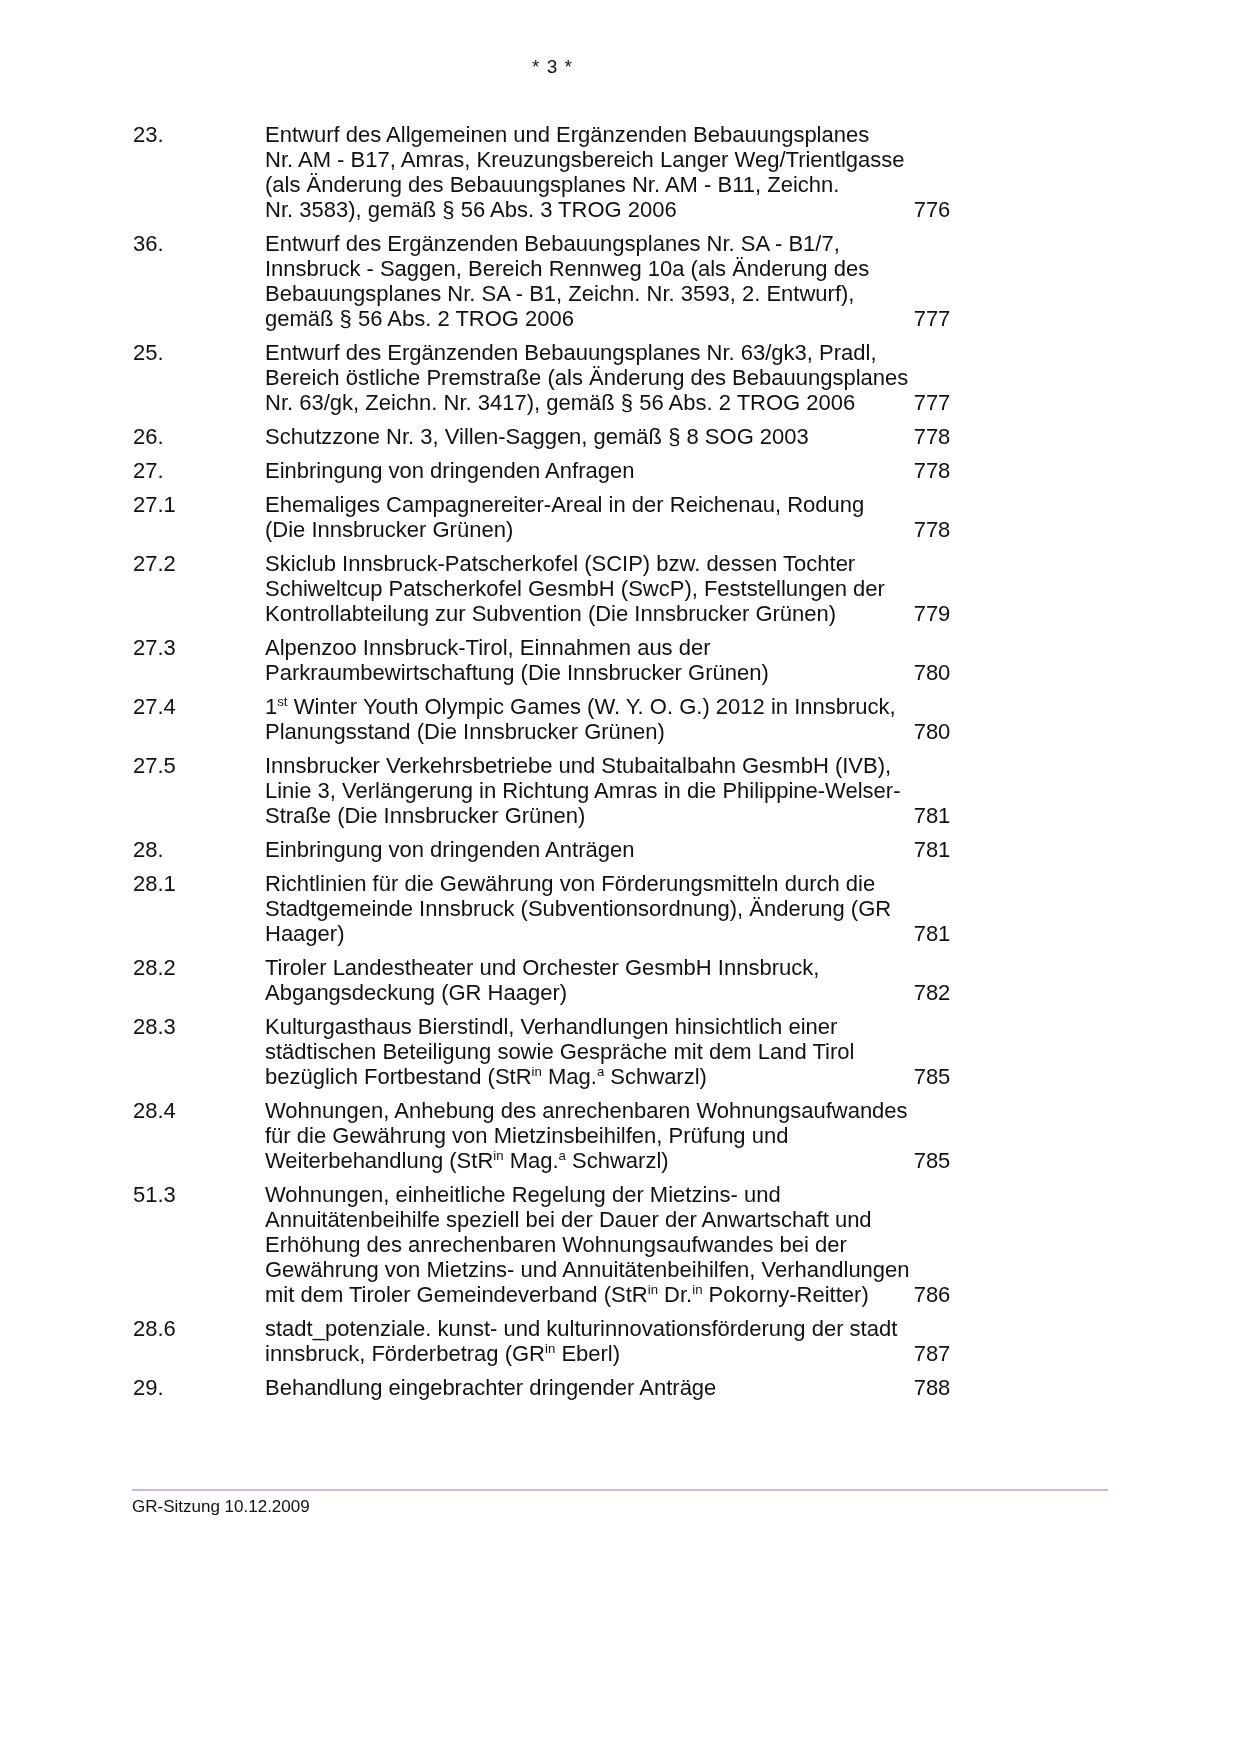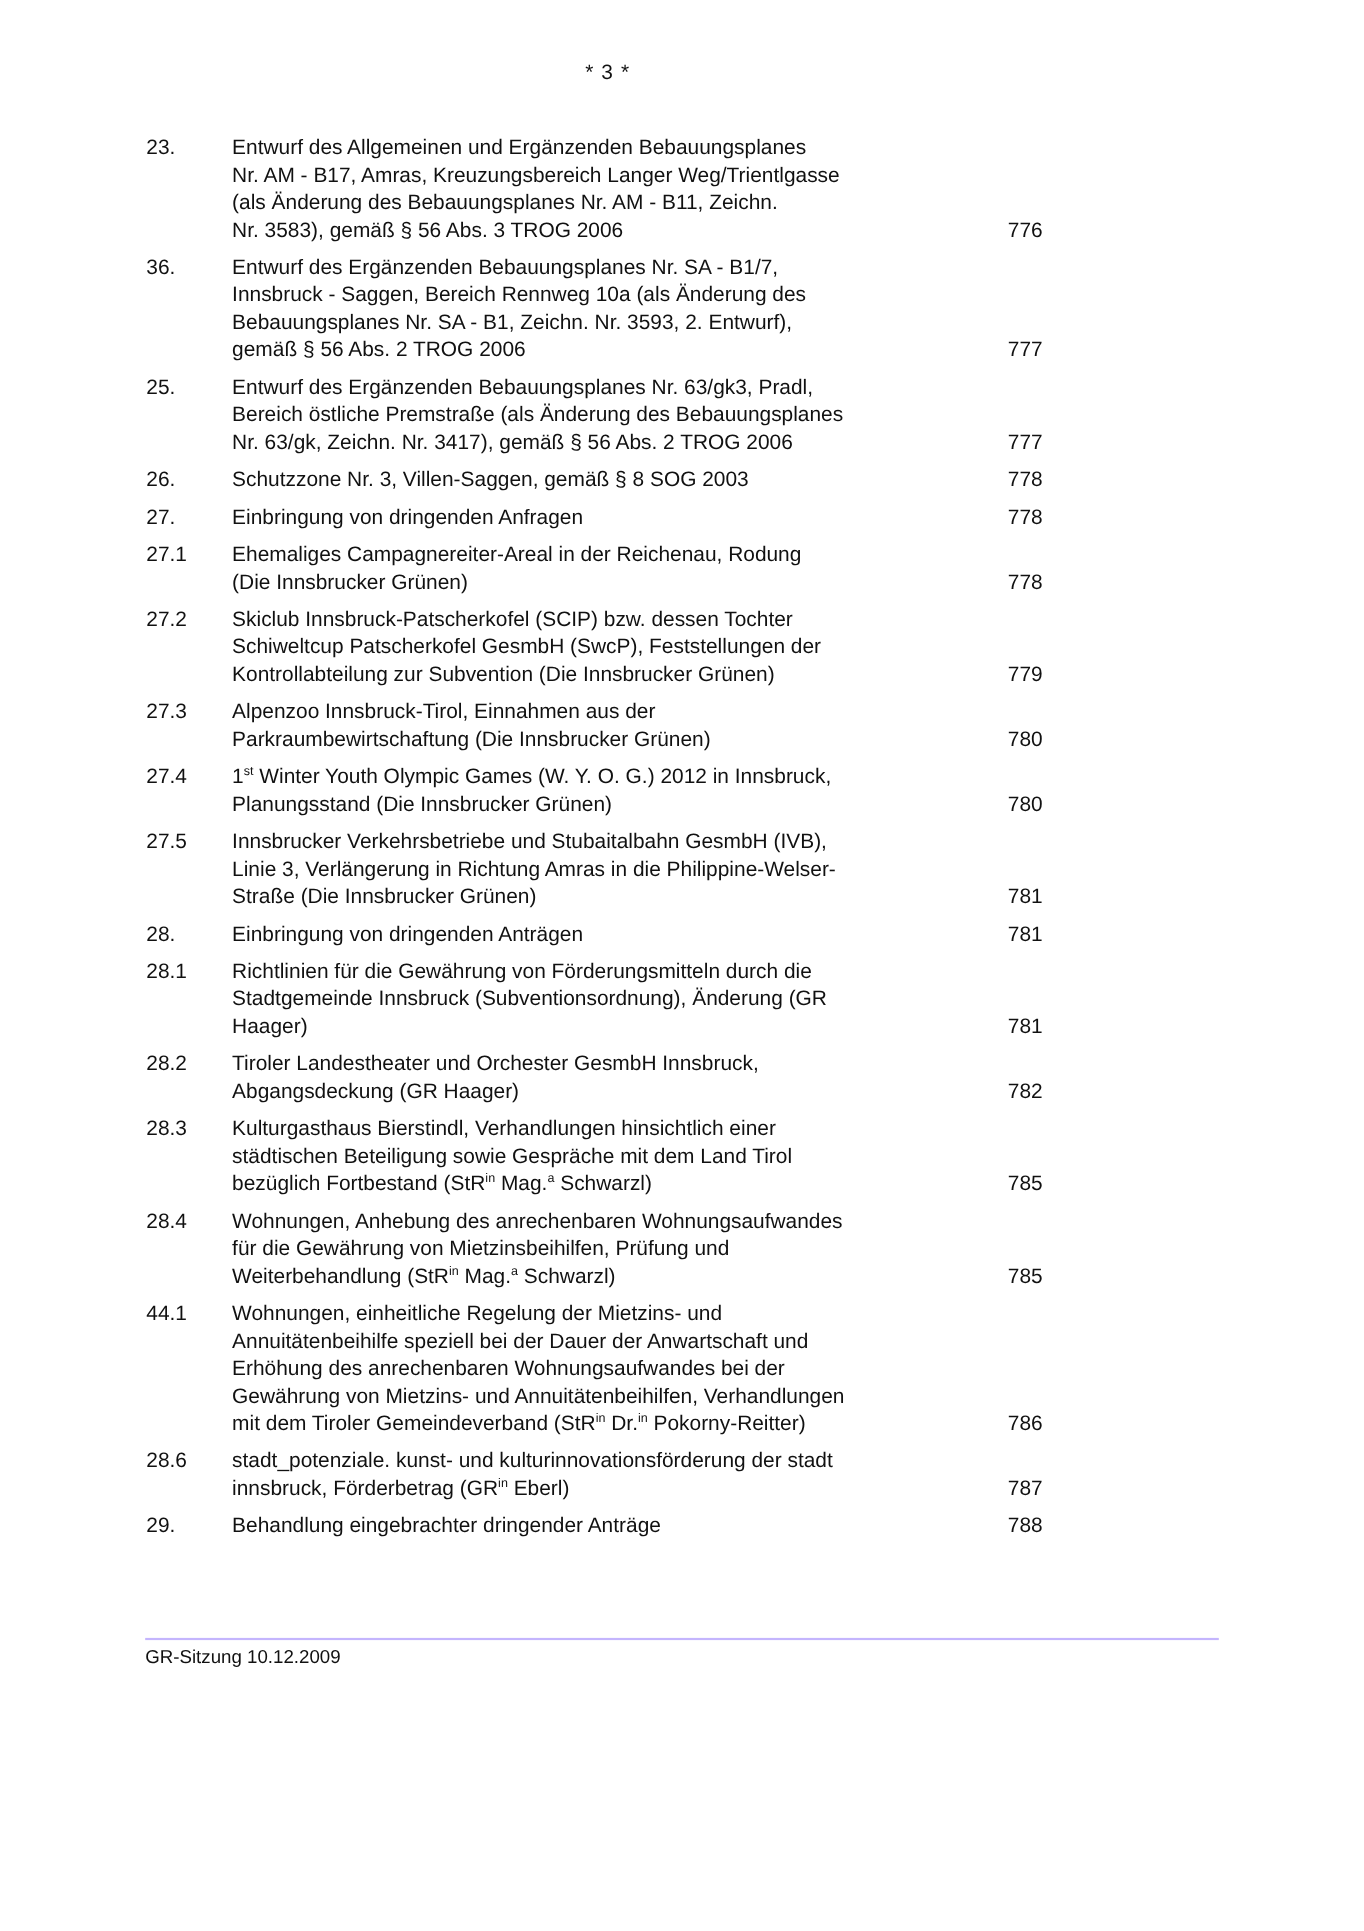--- a/index.html
+++ b/index.html
@@ -30,25 +30,26 @@
   .content {
     position: absolute;
     top: 122px;
     left: 133px;
     width: 839px;
   }
   .item {
     display: grid;
     grid-template-columns: 78px 1fr 80px;
     margin-bottom: 9px;
-    font-size: 19px;
+    font-size: 22px;
     line-height: 25px;
+    gap: 32px;
   }
   .item .num { align-self: start; }
-  .item .text { min-width: 0; }
+  .item .text { min-width: 0; margin-left: 22px; }
   .item .text .line { white-space: nowrap; }
   .item .page-num {
     align-self: end;
     text-align: center;
   }
   .item.bold .line { font-weight: normal; }
   sup {
     font-size: 0.6em;
     line-height: 0;
     vertical-align: super;
@@ -206,21 +207,21 @@
     <div class="num">28.4</div>
     <div class="text">
           <div class="line">Wohnungen, Anhebung des anrechenbaren Wohnungsaufwandes</div>
           <div class="line">für die Gewährung von Mietzinsbeihilfen, Prüfung und</div>
           <div class="line">Weiterbehandlung (StR<sup>in</sup> Mag.<sup>a</sup> Schwarzl)</div>
         </div>
     <div class="page-num">785</div>
   </div>
 
   <div class="item">
-    <div class="num">44.1</div>
+    <div class="num">51.3</div>
     <div class="text">
           <div class="line">Wohnungen, einheitliche Regelung der Mietzins- und</div>
           <div class="line">Annuitätenbeihilfe speziell bei der Dauer der Anwartschaft und</div>
           <div class="line">Erhöhung des anrechenbaren Wohnungsaufwandes bei der</div>
           <div class="line">Gewährung von Mietzins- und Annuitätenbeihilfen, Verhandlungen</div>
           <div class="line">mit dem Tiroler Gemeindeverband (StR<sup>in</sup> Dr.<sup>in</sup> Pokorny-Reitter)</div>
         </div>
     <div class="page-num">786</div>
   </div>
 

